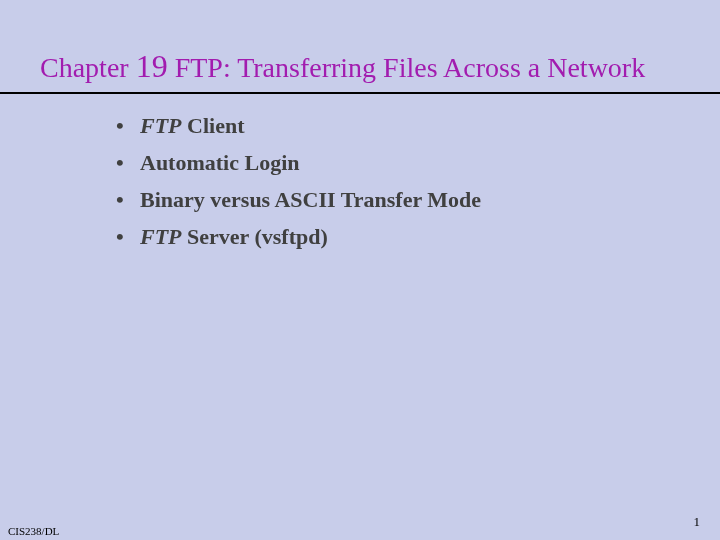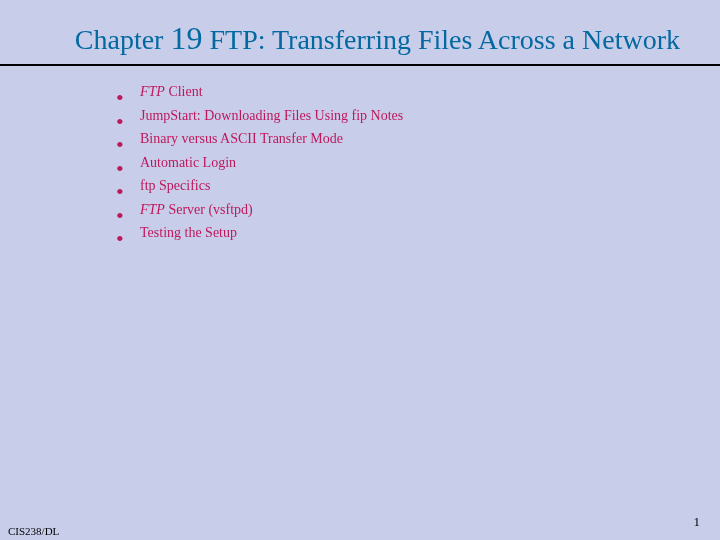--- a/index.html
+++ b/index.html
@@ -16,44 +16,46 @@
       overflow: hidden;
     }
     .slide {
       width: 100%;
       height: 100%;
       padding: 18px 40px 20px 40px;
       display: flex;
       flex-direction: column;
     }
     .title {
-      text-align: right;
+      text-align: left;
       font-size: 28px;
-      color: #0369a1;
+      color: #a21caf;
       line-height: 1.25;
       margin-bottom: 6px;
       font-weight: normal;
+      margin-top: 28px;
     }
     .title .chapter-num {
       font-size: 32px;
     }
     .hr-line {
       border: none;
       border-top: 2px solid #000;
       margin: 0 -40px 14px -40px;
     }
     .bullet-list {
       list-style: none;
       padding-left: 100px;
     }
     .bullet-list li {
-      font-size: 14px;
-      color: #be185d;
+      font-size: 22px;
+      color: #404040;
       line-height: 1.68;
       position: relative;
+      font-weight: bold;
     }
     .bullet-list li::before {
       content: "•";
       position: absolute;
       left: -24px;
       font-size: 22px;
     }
     .italic {
       font-style: italic;
     }
@@ -75,22 +77,19 @@
 </head>
 <body>
 
 <div class="slide">
   <h1 class="title">
     <span>Chapter </span><span class="chapter-num">19</span><span> FTP: Transferring Files Across a Network</span>
   </h1>
   <hr class="hr-line">
   <ul class="bullet-list">
     <li><span class="italic">FTP</span><span> Client</span></li>
-    <li><span>JumpStart: Downloading Files Using fip  Notes</span></li>
+    <li><span>Automatic Login</span></li>
     <li><span>Binary versus ASCII Transfer Mode</span></li>
-    <li><span>Automatic Login</span></li>
-    <li><span>ftp Specifics</span></li>
     <li><span class="italic">FTP</span><span> Server (vsftpd)</span></li>
-    <li><span>Testing the Setup</span></li>
   </ul>
   <div class="footer-left">CIS238/DL</div>
   <div class="footer-right">1</div>
 </div>
 
 </body></html>

